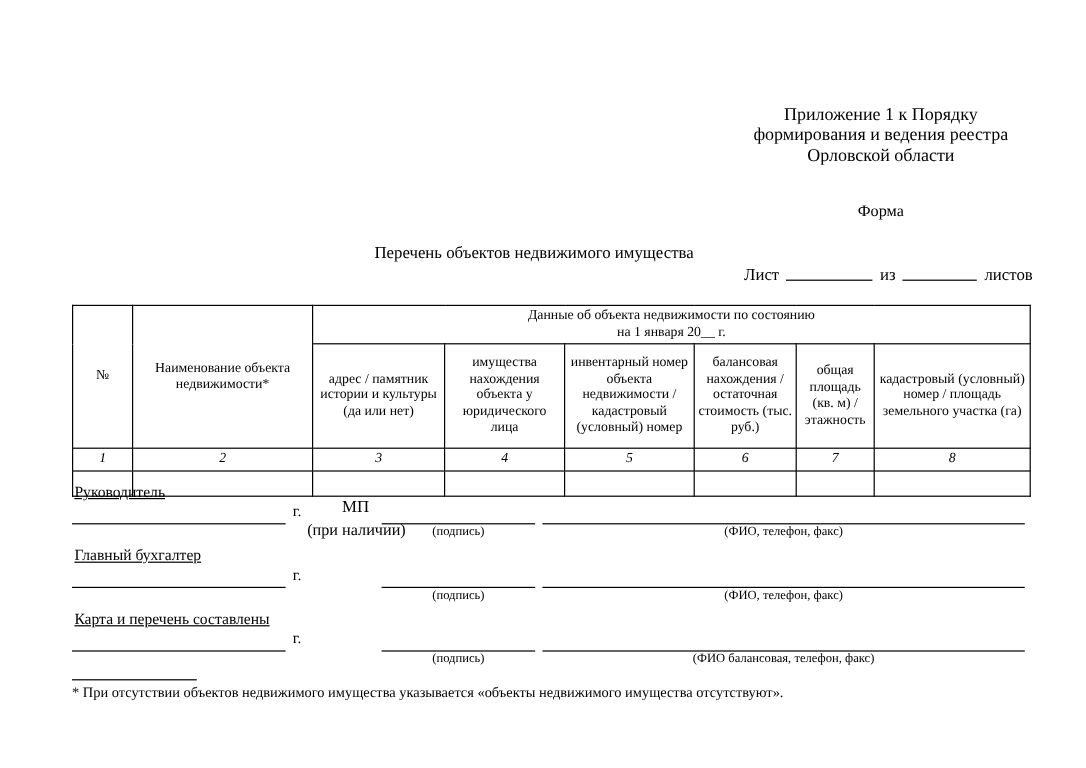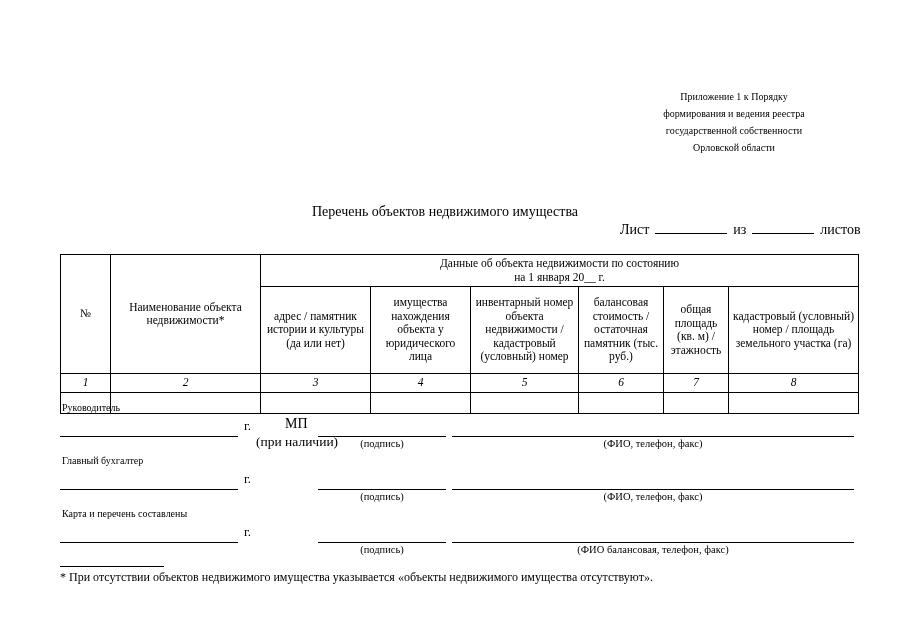--- a/index.html
+++ b/index.html
@@ -23,21 +23,21 @@
     height: 640px;
   }
 
   
   .appendix {
     position: absolute;
     left: 600px;
     top: 88px;
     width: 268px;
     text-align: center;
-    font-size: 10px;
+    font-size: 15px;
     line-height: 17px;
   }
   .appendix div { white-space: nowrap; }
 
   .form-word {
     position: absolute;
     left: 600px;
     top: 168px;
     width: 268px;
     text-align: center;
@@ -105,21 +105,21 @@
     font-style: italic;
   }
   td.blankrow { height: 16px; }
 
   .hdr-span {
     line-height: 14px;
   }
   .hdr-span .l2 { display: block; }
 
   
-  .sig-block { position: absolute; font-size: 10px; }
+  .sig-block { position: absolute; font-size: 13px; text-decoration: underline; }
 
   .lbl-ruk   { left: 62px; top: 402px; }
   .lbl-buh   { left: 62px; top: 455px; }
   .lbl-karta { left: 62px; top: 508px; }
 
   
   .rule {
     position: absolute;
     border-bottom: 1px solid #000;
     height: 0;
@@ -174,24 +174,24 @@
   }
 </style>
 </head>
 <body>
 
 <div class="page">
 
   <div class="appendix">
     <div>Приложение 1 к Порядку</div>
     <div>формирования и ведения реестра</div>
-    <div>государственной собственности</div>
     <div>Орловской области</div>
   </div>
 
+  <div class="form-word">Форма</div>
 
   <div class="doc-title">Перечень объектов недвижимого имущества</div>
 
   <div class="sheet-line">
     <span>Лист</span>
     <span class="gap-a"></span>
     <span>из</span>
     <span class="gap-b"></span>
     <span>листов</span>
   </div>
@@ -213,21 +213,21 @@
         <td rowspan="2">Наименование объекта недвижимости*</td>
         <td colspan="6" class="hdr-span">
           <span>Данные об объекта недвижимости по состоянию</span>
           <span class="l2">на 1 января 20__ г.</span>
         </td>
       </tr>
       <tr>
         <td class="c-top" style="height:82px">адрес / памятник истории и культуры (да или  нет)</td>
         <td class="c-top">имущества нахождения объекта у юридического лица</td>
         <td class="c-top">инвентарный номер объекта недвижимости / кадастровый (условный) номер</td>
-        <td class="c-top">балансовая стоимость / остаточная памятник (тыс. руб.)</td>
+        <td class="c-top">балансовая нахождения / остаточная стоимость (тыс. руб.)</td>
         <td class="c-top">общая площадь (кв. м) / этажность</td>
         <td class="c-top">кадастровый (условный) номер / площадь земельного участка (га)</td>
       </tr>
       <tr>
         <td class="numrow">1</td>
         <td class="numrow">2</td>
         <td class="numrow">3</td>
         <td class="numrow">4</td>
         <td class="numrow">5</td>
         <td class="numrow">6</td>

